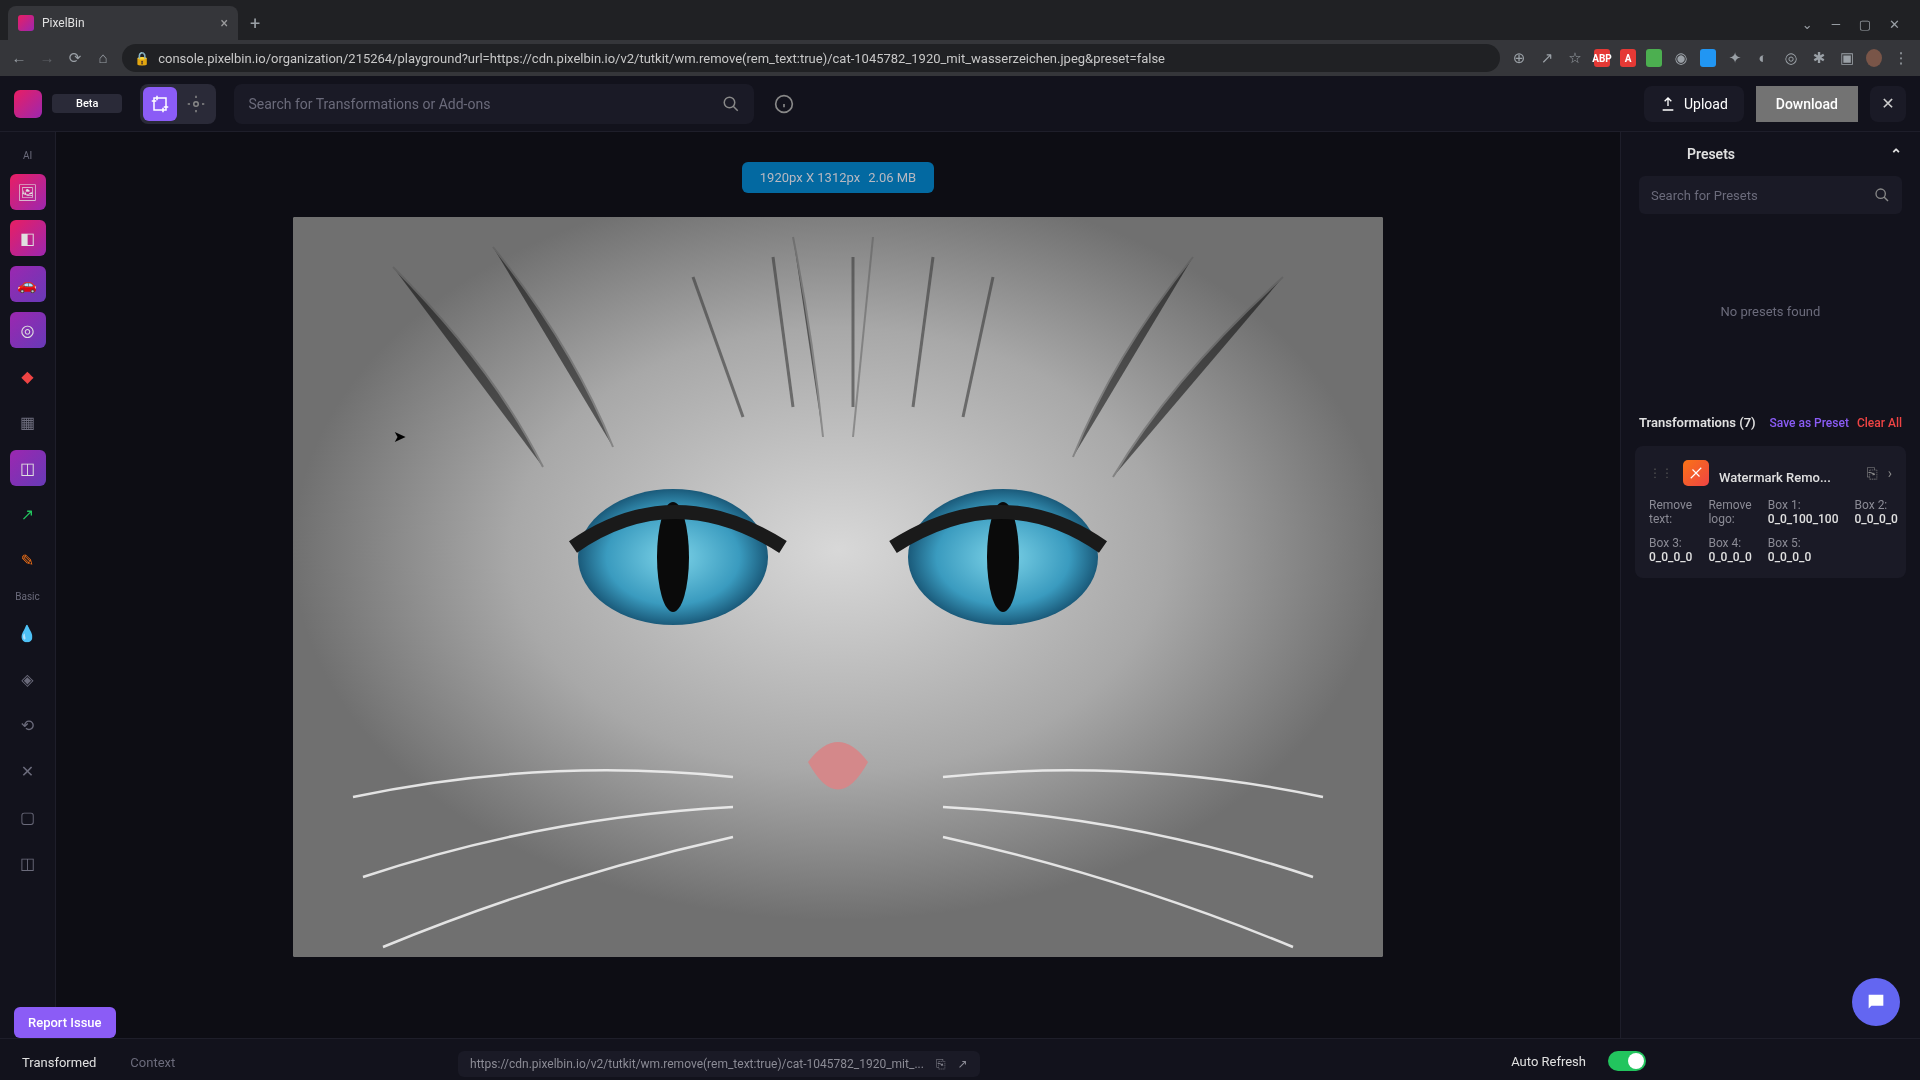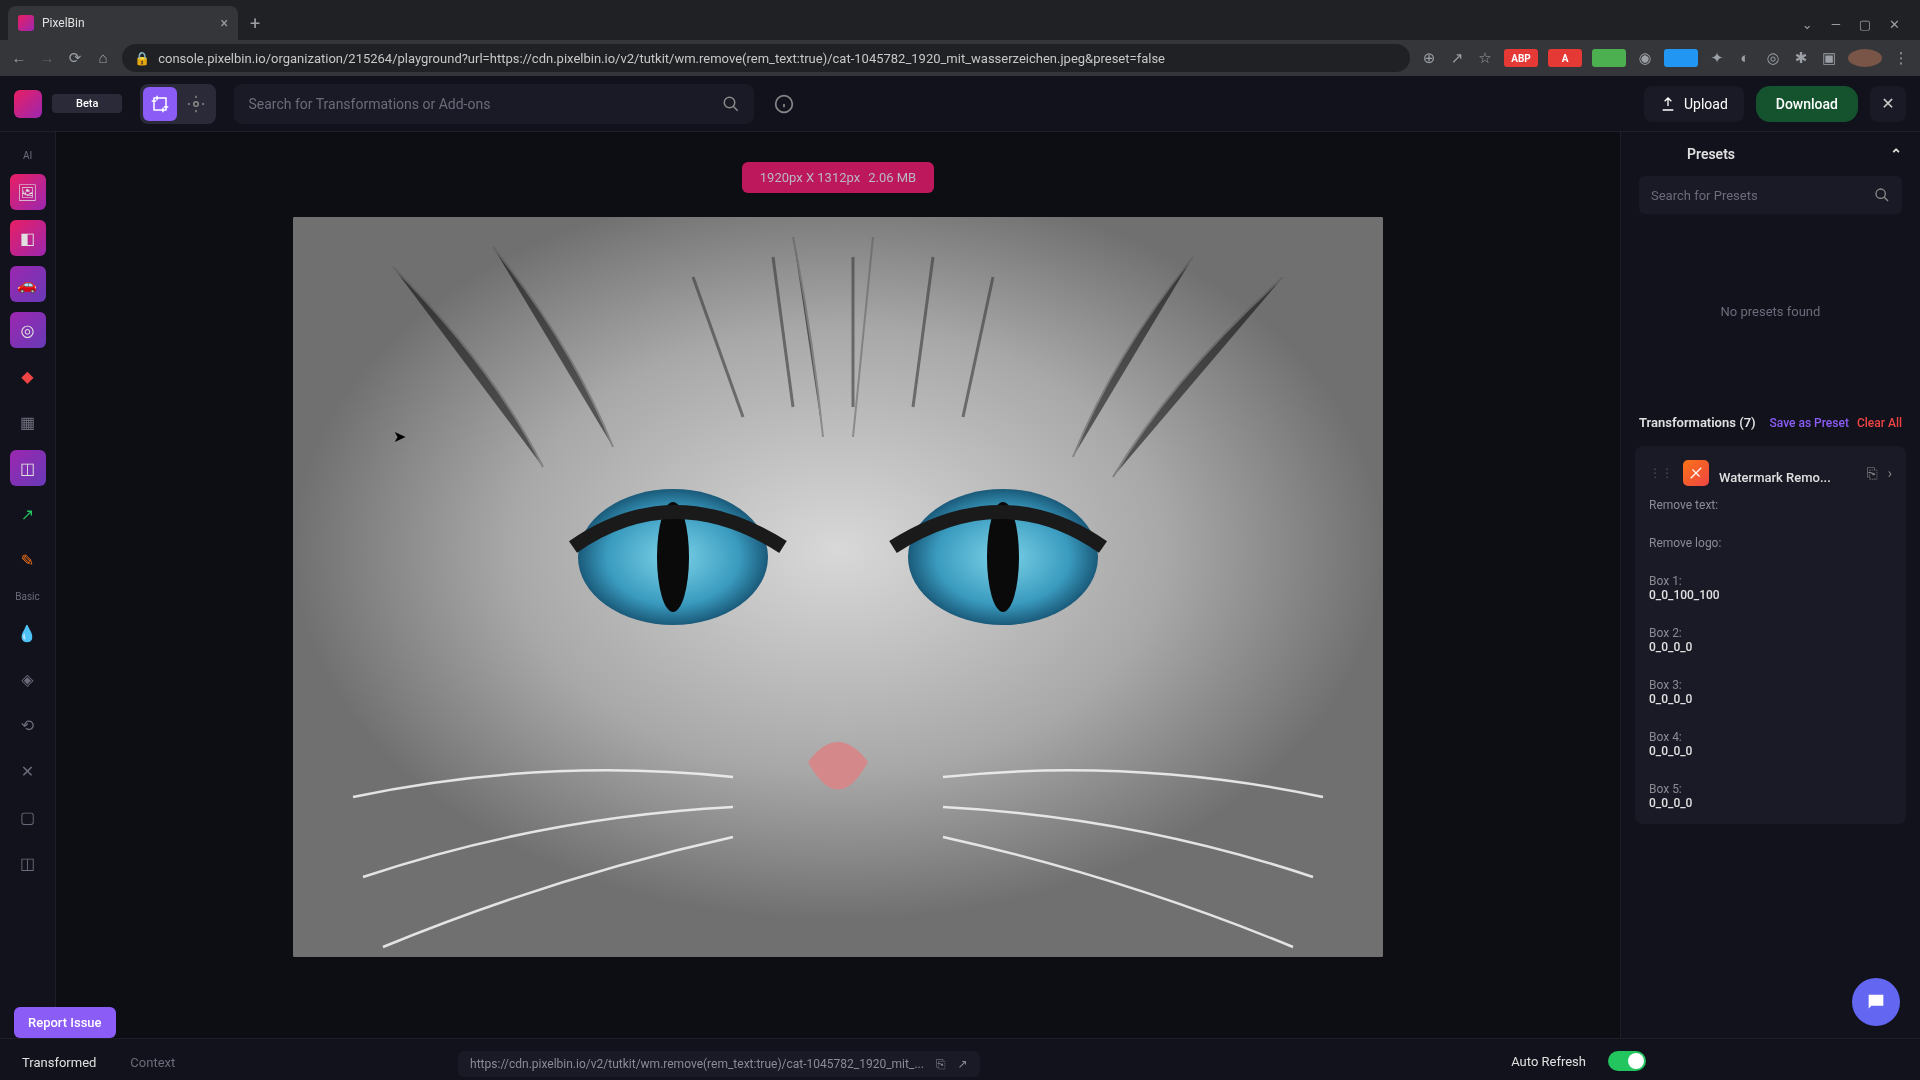--- a/index.html
+++ b/index.html
@@ -9,48 +9,48 @@
 .browser-tabs { height:40px; background:#202124; display:flex; align-items:flex-end; padding:0 8px; }
 .tab { background:#35363a; height:34px; width:230px; border-radius:8px 8px 0 0; display:flex; align-items:center; padding:0 10px; gap:8px; font-size:12px; color:#e0e0e0; }
 .tab-favicon { width:16px; height:16px; background:linear-gradient(135deg,#e91e63,#9c27b0); border-radius:3px; }
 .tab-close { margin-left:auto; opacity:.6; font-size:14px; }
 .new-tab { color:#9aa0a6; font-size:18px; padding:0 12px 6px; }
 .win-controls { margin-left:auto; display:flex; gap:18px; padding:0 12px 8px; color:#9aa0a6; font-size:13px; }
 .addr-bar { height:36px; background:#35363a; display:flex; align-items:center; padding:0 10px; gap:10px; }
 .nav-ico { width:18px; height:18px; color:#9aa0a6; display:flex; align-items:center; justify-content:center; font-size:15px; }
 .url-box { flex:1; background:#202124; border-radius:18px; height:28px; display:flex; align-items:center; padding:0 12px; font-size:13px; color:#c8c8c8; gap:8px; }
 .ext-icons { display:flex; gap:10px; align-items:center; }
-.ext-ico { width:34px; height:18px; border-radius:3px; display:flex; align-items:center; justify-content:center; font-size:10px; font-weight:bold; }
+.ext-ico { width:16px; height:18px; border-radius:3px; display:flex; align-items:center; justify-content:center; font-size:10px; font-weight:bold; }
 
 
 .app-header { height:56px; background:#12121c; display:flex; align-items:center; padding:0 14px; gap:10px; border-bottom:1px solid #1e1e2a; }
 .logo { width:28px; height:28px; background:linear-gradient(135deg,#e91e63,#9c27b0); border-radius:6px; }
 .beta-badge { background:#2a2a38; color:#fff; font-size:11px; padding:3px 24px; border-radius:4px; font-weight:500; }
 .mode-group { display:flex; background:#2a2a38; border-radius:8px; padding:3px; gap:2px; margin-left:8px; }
 .mode-btn { width:34px; height:34px; border-radius:6px; display:flex; align-items:center; justify-content:center; }
 .mode-btn.active { background:#8b5cf6; }
 .search-trans { flex:0 0 520px; height:40px; background:#1a1a26; border-radius:8px; display:flex; align-items:center; padding:0 14px; color:#6b6b7b; font-size:14px; margin-left:8px; }
 .search-trans .s-ico { margin-left:auto; }
 .info-ico { margin-left:10px; color:#6b6b7b; }
 .header-right { margin-left:auto; display:flex; gap:12px; align-items:center; }
 .upload-btn { background:#1a1a26; color:#fff; padding:10px 16px; border-radius:8px; font-size:14px; display:flex; align-items:center; gap:8px; border:none; }
-.download-btn { background:#14532d; color:#fff; padding:10px 20px; border-radius:14px; font-size:14px; font-weight:500; border:none; }
+.download-btn { background:#737373; color:#fff; padding:10px 20px; border-radius:0; font-size:14px; font-weight:500; border:none; }
 .close-app { width:36px; height:36px; background:#1a1a26; border-radius:8px; display:flex; align-items:center; justify-content:center; font-size:16px; color:#ccc; }
 
 
 .main { display:flex; height:calc(1080px - 76px - 56px - 42px); }
 .left-rail { width:56px; background:#12121c; border-right:1px solid #1e1e2a; display:flex; flex-direction:column; align-items:center; padding-top:12px; gap:4px; }
 .rail-label { font-size:10px; color:#6b6b7b; margin:6px 0; }
 .rail-ico { width:36px; height:36px; border-radius:6px; display:flex; align-items:center; justify-content:center; margin:3px 0; font-size:16px; }
 .rail-ico.grad { background:linear-gradient(135deg,#e91e63,#9c27b0); }
 .rail-ico.purple { background:linear-gradient(135deg,#9c27b0,#673ab7); }
 .rail-ico.plain { color:#6b6b7b; }
 
 .canvas-area { flex:1; background:#0d0d14; display:flex; flex-direction:column; align-items:center; padding-top:30px; position:relative; }
-.img-meta { background:#be185d; padding:8px 18px; border-radius:6px; font-size:13px; color:#b8b8c0; display:flex; gap:8px; margin-bottom:24px; }
+.img-meta { background:#0369a1; padding:8px 18px; border-radius:6px; font-size:13px; color:#b8b8c0; display:flex; gap:8px; margin-bottom:24px; }
 .canvas-img { width:1090px; height:740px; background:#888; border-radius:2px; position:relative; overflow:hidden; }
 .cursor { position:absolute; left:100px; top:210px; font-size:16px; color:#000; }
 
 
 .cat-svg { width:100%; height:100%; }
 
 
 .right-panel { width:300px; background:#12121c; border-left:1px solid #1e1e2a; display:flex; flex-direction:column; }
 .panel-section { padding:14px 18px; }
 .panel-title { font-size:14px; font-weight:600; color:#e0e0e0; display:flex; align-items:center; justify-content:space-between;margin-left:48px; }
@@ -59,21 +59,21 @@
 .no-presets { text-align:center; color:#6b6b7b; font-size:13px; padding:90px 0 70px; }
 .trans-header { display:flex; align-items:center; gap:8px; font-size:13px; padding:12px 18px 8px; }
 .trans-title { font-weight:600; color:#e0e0e0; }
 .link-btn { color:#8b5cf6; font-size:12px; font-weight:500; }
 .link-btn.red { color:#ef4444; }
 .trans-card { background:#1a1a26; margin:8px 14px; border-radius:8px; padding:14px; }
 .trans-card-head { display:flex; align-items:center; gap:10px; margin-bottom:12px; }
 .trans-ico { width:26px; height:26px; background:linear-gradient(135deg,#f97316,#ef4444); border-radius:5px; display:flex; align-items:center; justify-content:center; }
 .trans-name { font-size:13px; font-weight:500; flex:1; white-space:nowrap; overflow:hidden; text-overflow:ellipsis;margin-top:8px; }
 .card-ico { color:#888; font-size:14px; }
-.trans-params { display:grid; grid-template-columns:1fr; gap:24px 16px; font-size:12px; }
+.trans-params { display:grid; grid-template-columns:1fr 1fr 1fr 1fr; gap:10px 16px; font-size:12px; }
 .param-label { color:#8b8b95; }
 .param-val { color:#e0e0e0; font-weight:500; }
 
 
 .bottom-bar { height:42px; background:#12121c; border-top:1px solid #1e1e2a; display:flex; align-items:flex-start; padding:12px 14px; font-size:13px; gap:18px; }
 .bottom-tab { color:#6b6b7b; padding:4px 8px; }
 .bottom-tab.active { color:#e0e0e0; }
 .url-display { margin-left:auto; margin-right:auto; background:#1a1a26; padding:6px 12px; border-radius:6px; color:#8b8b95; display:flex; align-items:center; gap:12px; font-size:12px; max-width:560px; }
 .url-text { white-space:nowrap; overflow:hidden; text-overflow:ellipsis; flex:1; }
 .auto-refresh { display:flex; align-items:center; gap:22px; color:#e0e0e0; font-size:13px; margin-left:auto; margin-right:260px; }

